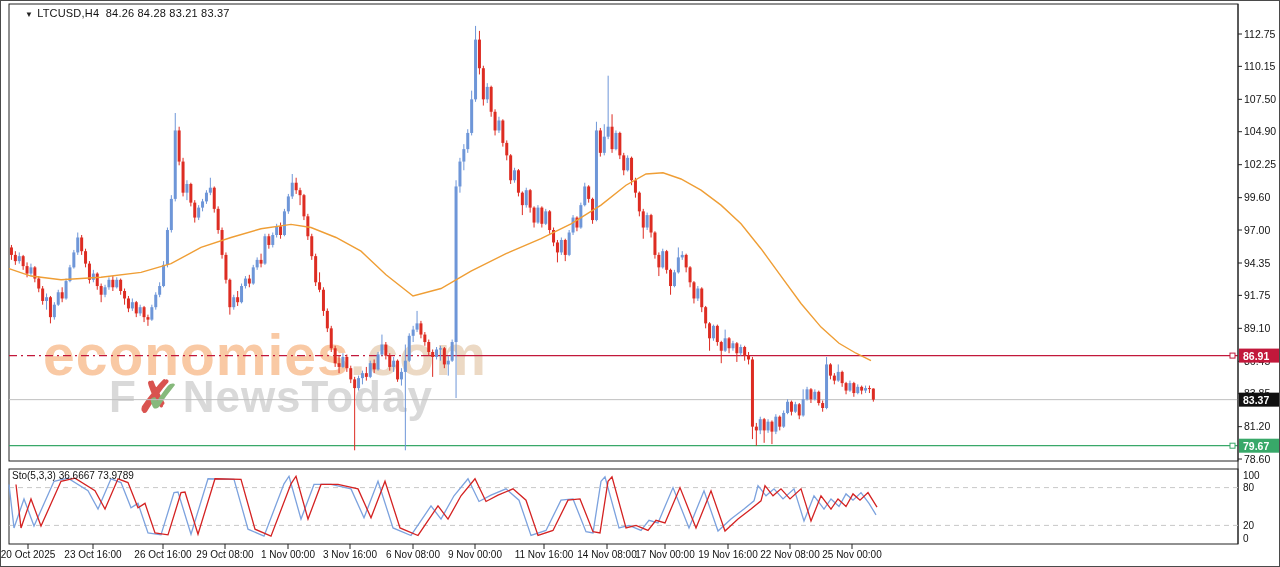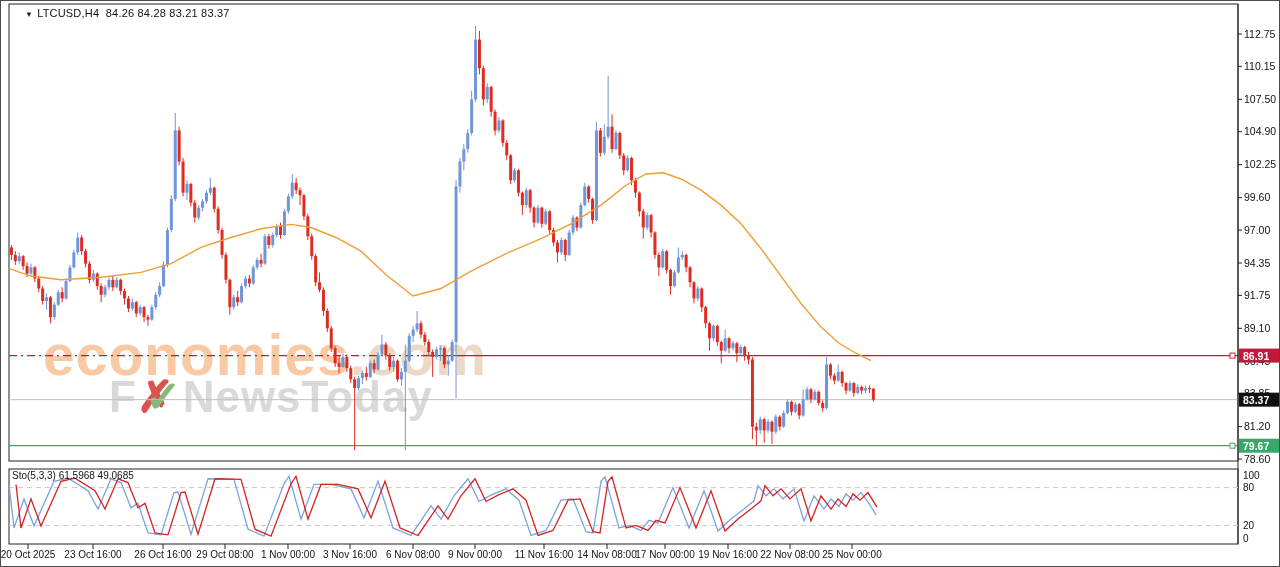--- a/index.html
+++ b/index.html
@@ -557,14 +557,14 @@
         <text x="727" y="557" font-family="&quot;Liberation Sans&quot;,sans-serif" font-size="10px" fill="#111111" text-anchor="middle">19 Nov 16:00</text>
         <line x1="789" y1="543" x2="789" y2="548" stroke="#222" stroke-width="1"></line>
         <text x="789" y="557" font-family="&quot;Liberation Sans&quot;,sans-serif" font-size="10px" fill="#111111" text-anchor="middle">22 Nov 08:00</text>
         <line x1="851" y1="543" x2="851" y2="548" stroke="#222" stroke-width="1"></line>
         <text x="851" y="557" font-family="&quot;Liberation Sans&quot;,sans-serif" font-size="10px" fill="#111111" text-anchor="middle">25 Nov 00:00</text>
       </g>
     </svg>
 
   <div class="chart-title"><span class="tri">▼</span><span>LTCUSD,H4</span><span>  </span><span>84.26 84.28 83.21 83.37</span></div>
 
-  <div class="sto-label">Sto(5,3,3) 61.5968 49.0685</div>
+  <div class="sto-label">Sto(5,3,3) 36.6667 73.9789</div>
 </div>
 
 </body></html>

